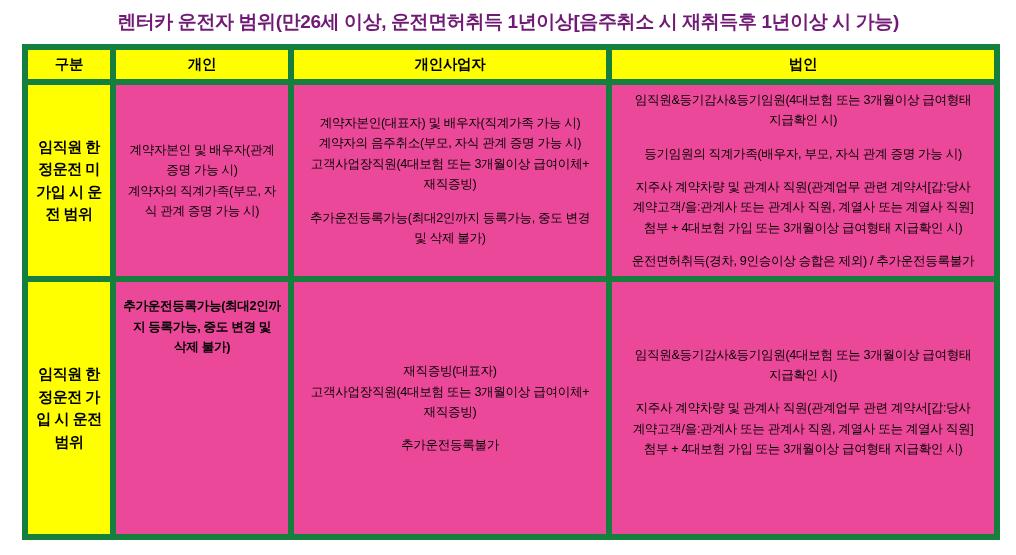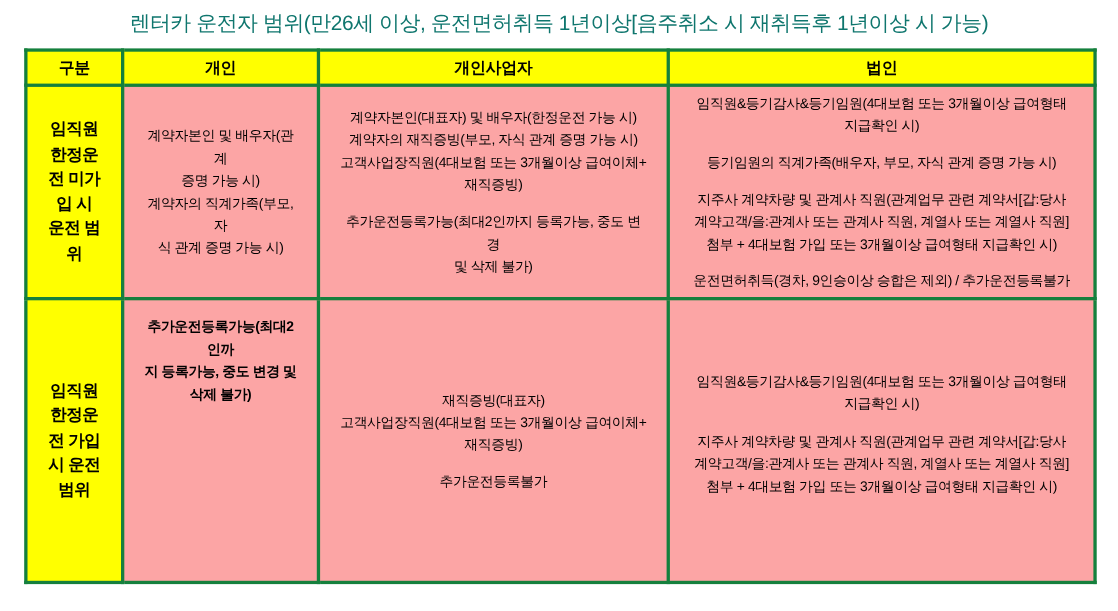--- a/index.html
+++ b/index.html
@@ -16,63 +16,63 @@
   }
   .page {
     position: relative;
     width: 1016px;
     height: 555px;
     box-sizing: border-box;
   }
   .doc-title {
     text-align: center;
     font-size: 19px;
-    font-weight: normal;
+    font-weight: bold;
     letter-spacing: -0.4px;
     padding-top: 10px;
     padding-bottom: 10px;
     line-height: 1.25;
-    color: #0f766e;
+    color: #701a75;
   }
   .table-wrap {
     padding: 0 22px;
     box-sizing: border-box;
   }
   table.matrix {
     border-collapse: collapse;
     table-layout: fixed;
     width: 972px;
     border: 2px solid #000;
   }
   table.matrix th,
   table.matrix td {
-    border: 3px solid #15803d;
+    border: 6px solid #15803d;
     vertical-align: middle;
-    padding: 5px 18px;
+    padding: 5px 6px;
     box-sizing: border-box;
   }
   thead th {
     background: #ffff00;
     font-size: 14.5px;
     font-weight: bold;
     text-align: center;
     height: 26px;
     padding: 3px 4px;
     letter-spacing: -0.3px;
   }
   th.rowhead {
     background: #ffff00;
     font-size: 15px;
     font-weight: bold;
     text-align: center;
     line-height: 1.5;
     letter-spacing: -0.5px;
   }
   td.cell {
-    background: #fca5a5;
+    background: #ec4899;
     font-size: 12.6px;
     line-height: 1.62;
     text-align: center;
     letter-spacing: -0.35px;
   }
   td.cell .para {
     margin: 0;
   }
   td.cell .gap {
     height: 13px;
@@ -113,22 +113,22 @@
 
         <tr>
           <th class="rowhead r1-rowhead">임직원 한정운전 미가입 시 운전 범위</th>
           <td class="cell">
             <div class="para">계약자본인 및 배우자(관계</div>
             <div class="para">증명 가능 시)</div>
             <div class="para">계약자의 직계가족(부모, 자</div>
             <div class="para">식 관계 증명 가능 시)</div>
           </td>
           <td class="cell">
-            <div class="para">계약자본인(대표자) 및 배우자(한정운전 가능 시)</div>
-            <div class="para">계약자의 재직증빙(부모, 자식 관계 증명 가능 시)</div>
+            <div class="para">계약자본인(대표자) 및 배우자(직계가족 가능 시)</div>
+            <div class="para">계약자의 음주취소(부모, 자식 관계 증명 가능 시)</div>
             <div class="para">고객사업장직원(4대보험 또는 3개월이상 급여이체+</div>
             <div class="para">재직증빙)</div>
             <div class="gap"></div>
             <div class="para">추가운전등록가능(최대2인까지 등록가능, 중도 변경</div>
             <div class="para">및 삭제 불가)</div>
           </td>
           <td class="cell">
             <div class="para">임직원&amp;등기감사&amp;등기임원(4대보험 또는 3개월이상 급여형태</div>
             <div class="para">지급확인 시)</div>
             <div class="gap"></div>

